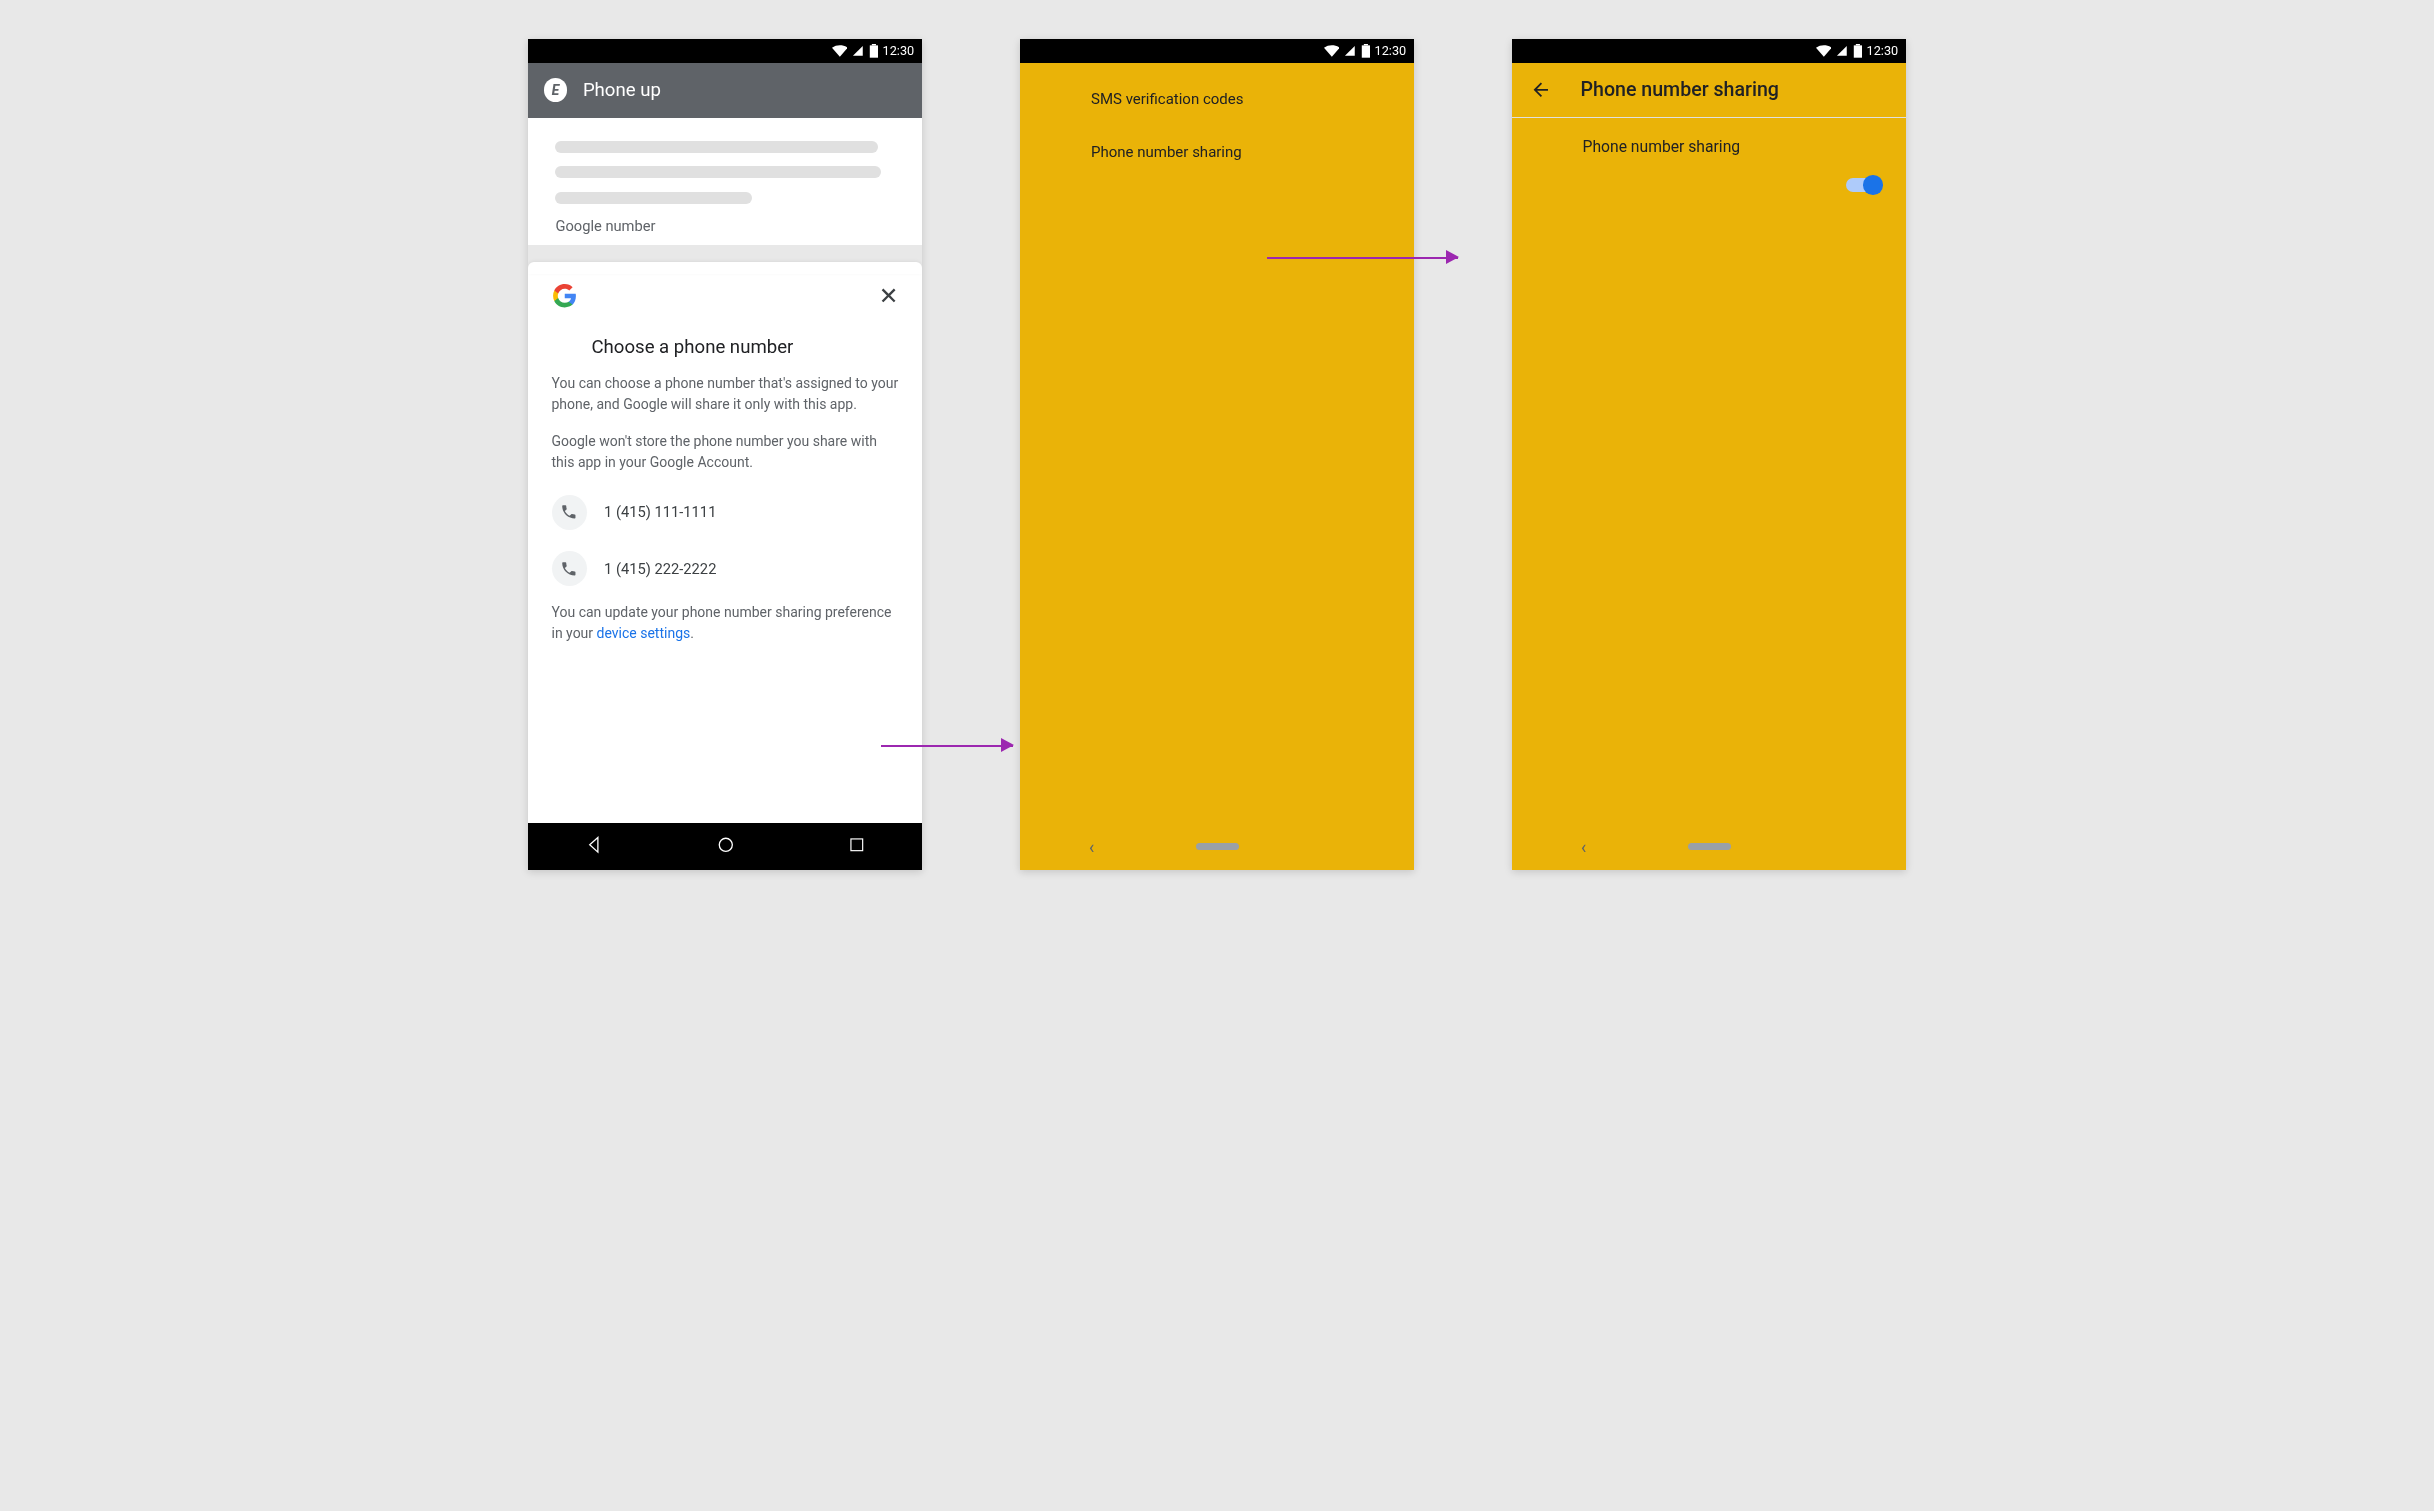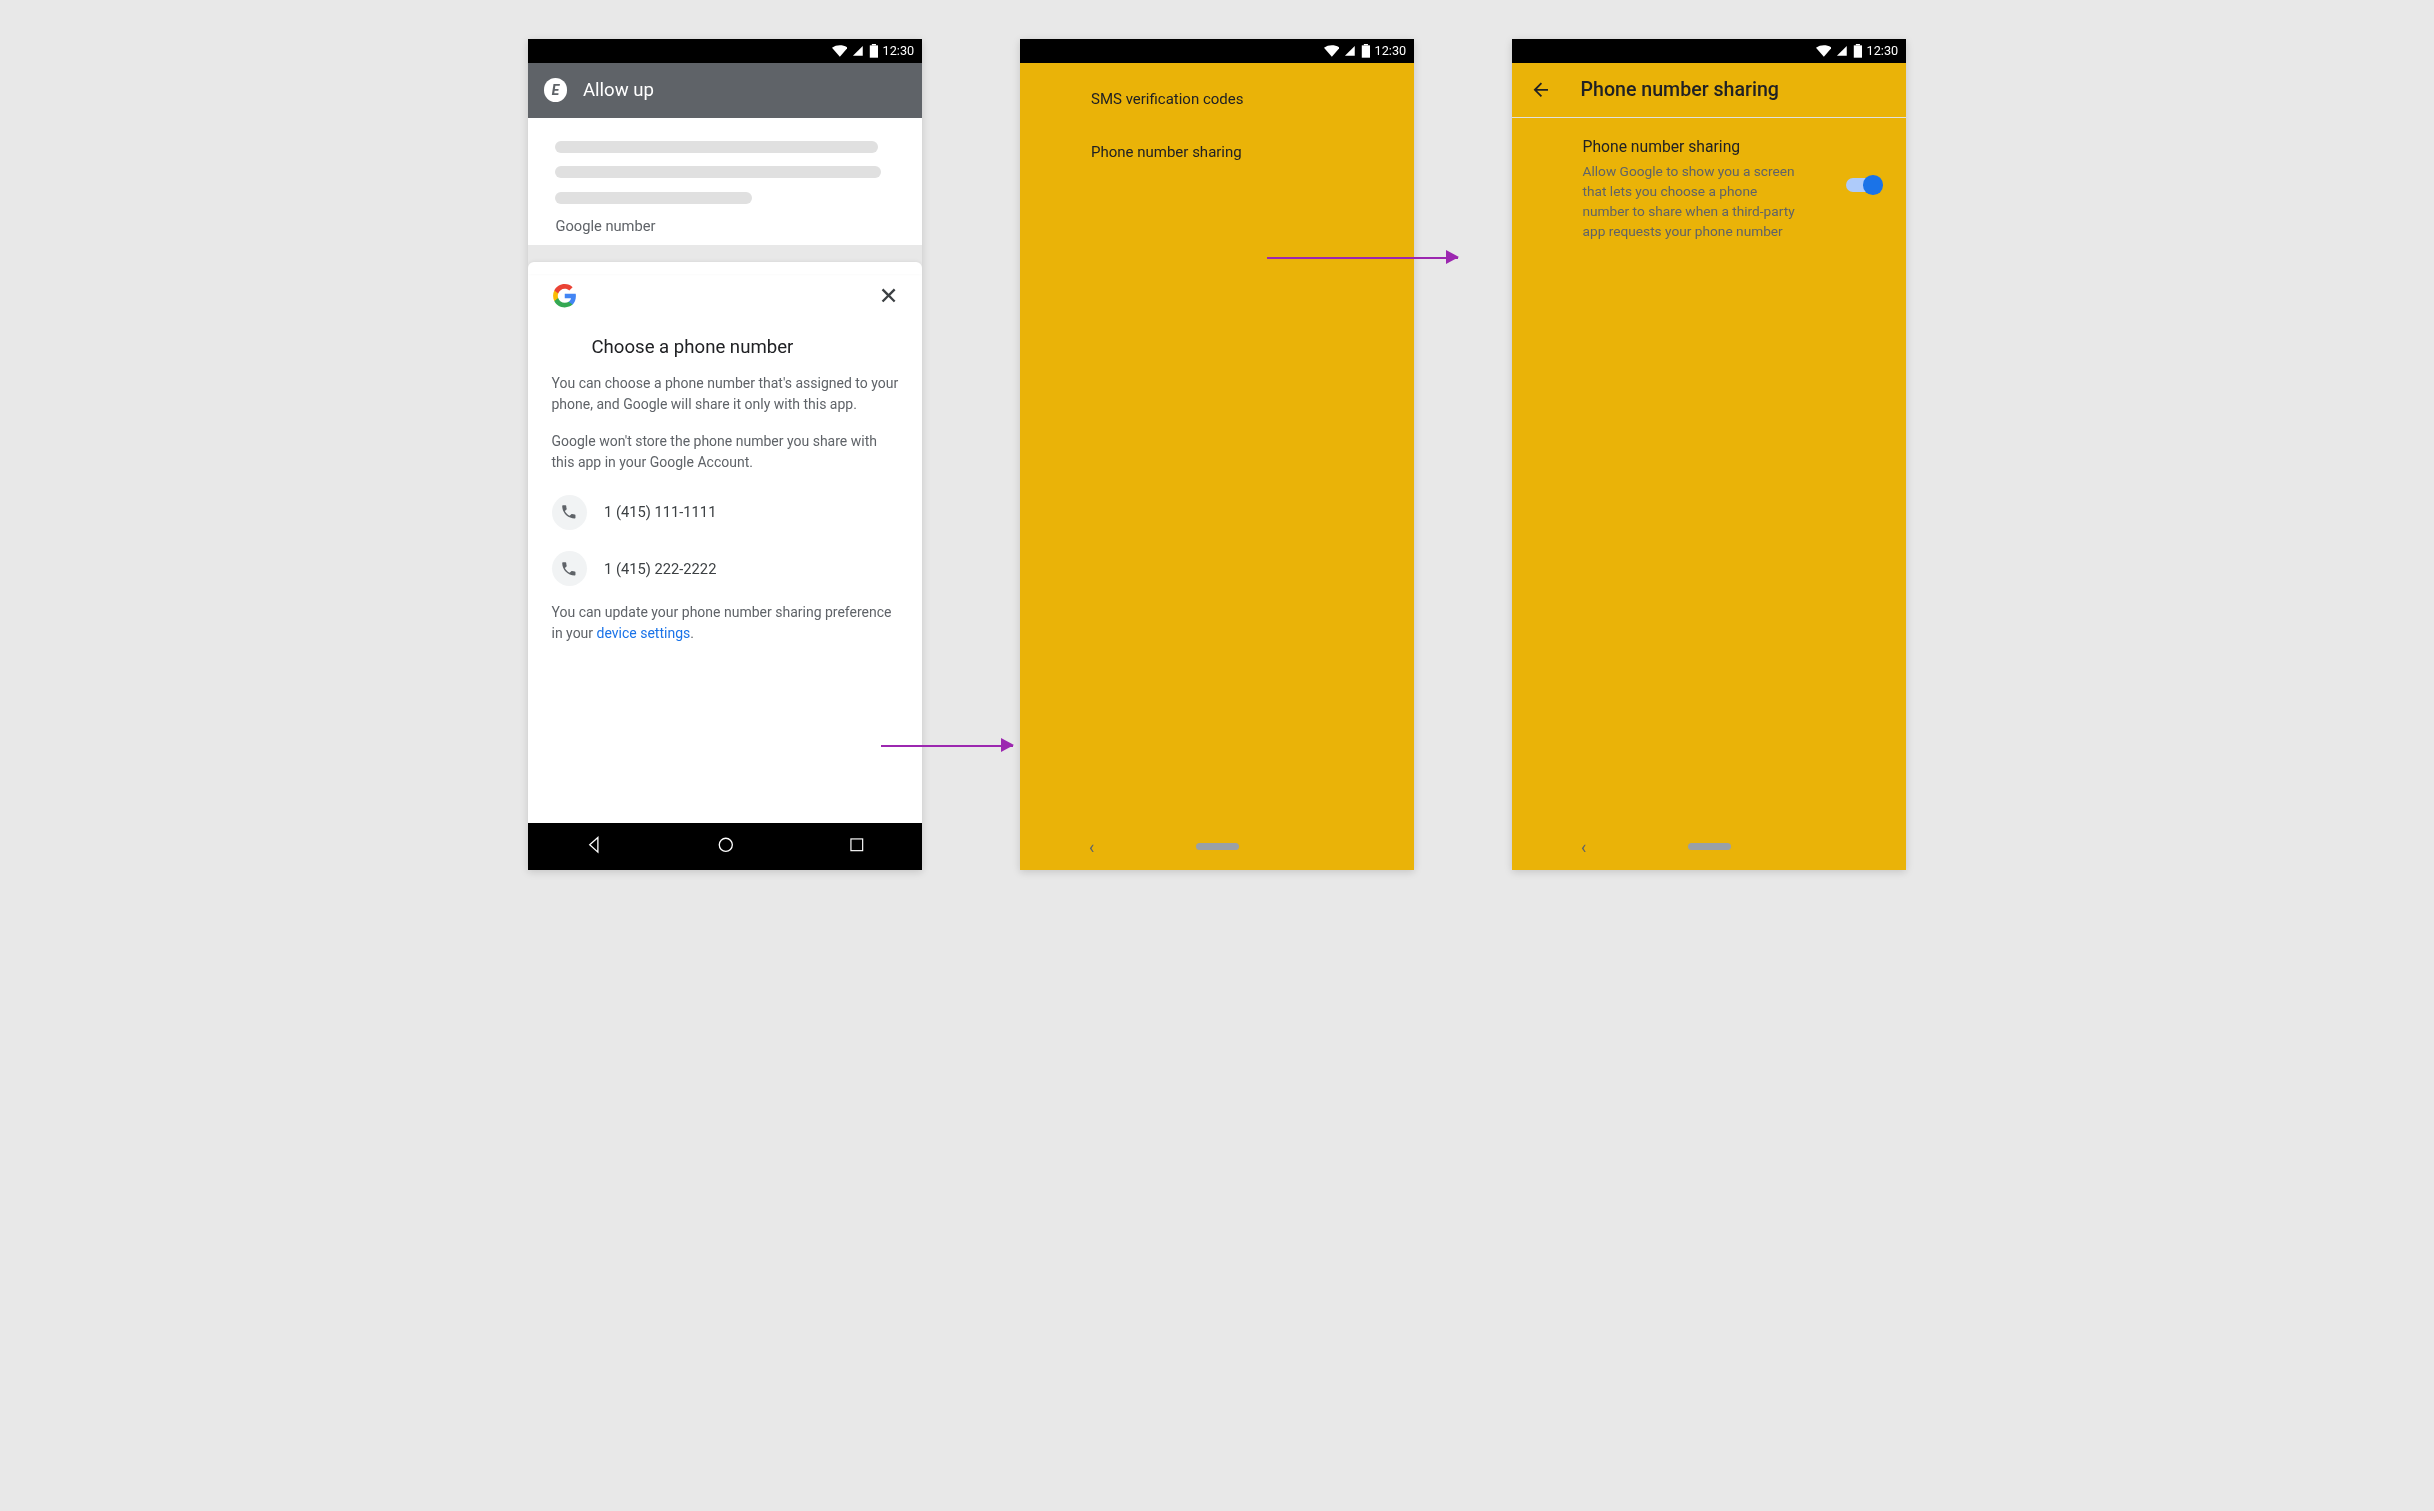--- a/index.html
+++ b/index.html
@@ -180,21 +180,21 @@
       <svg width="9.8" height="13.7" viewBox="0 0 12 20">
           <rect x="3" y="0" width="6" height="2"></rect>
           <rect x="0" y="2" width="12" height="18"></rect>
         </svg>
     </span>
     <span>12:30</span>
   </div>
 
   <div class="app-bar">
     <div class="logo">E</div>
-    <div class="title">Allow up</div>
+    <div class="title">Phone up</div>
   </div>
 
   <div class="content1">
     <div class="ph-line ph1"></div>
     <div class="ph-line ph2"></div>
     <div class="ph-line ph3"></div>
     <div class="field-label">Google number</div>
   </div>
 
   <div class="sheet-gap"></div>
@@ -321,21 +321,20 @@
             <path d="M20 11H7.8l5.6-5.6L12 4l-8 8 8 8 1.4-1.4L7.8 13H20z" fill="#202124"></path>
           </svg>
       </div>
       <div class="toolbar-title">Phone number sharing</div>
     </div>
   </div>
 
   <div class="setting-block">
     <div class="setting-text">
       <div class="setting-title">Phone number sharing</div>
-      <div class="setting-desc">Allow Google to show you a screen that lets you choose a phone number to share when a third-party app requests your phone number</div>
     </div>
     <div class="switch">
       <div class="switch-track"></div>
       <div class="switch-thumb"></div>
     </div>
   </div>
 
   <div class="flex-fill"></div>
 
   <div class="gesture-bar">

